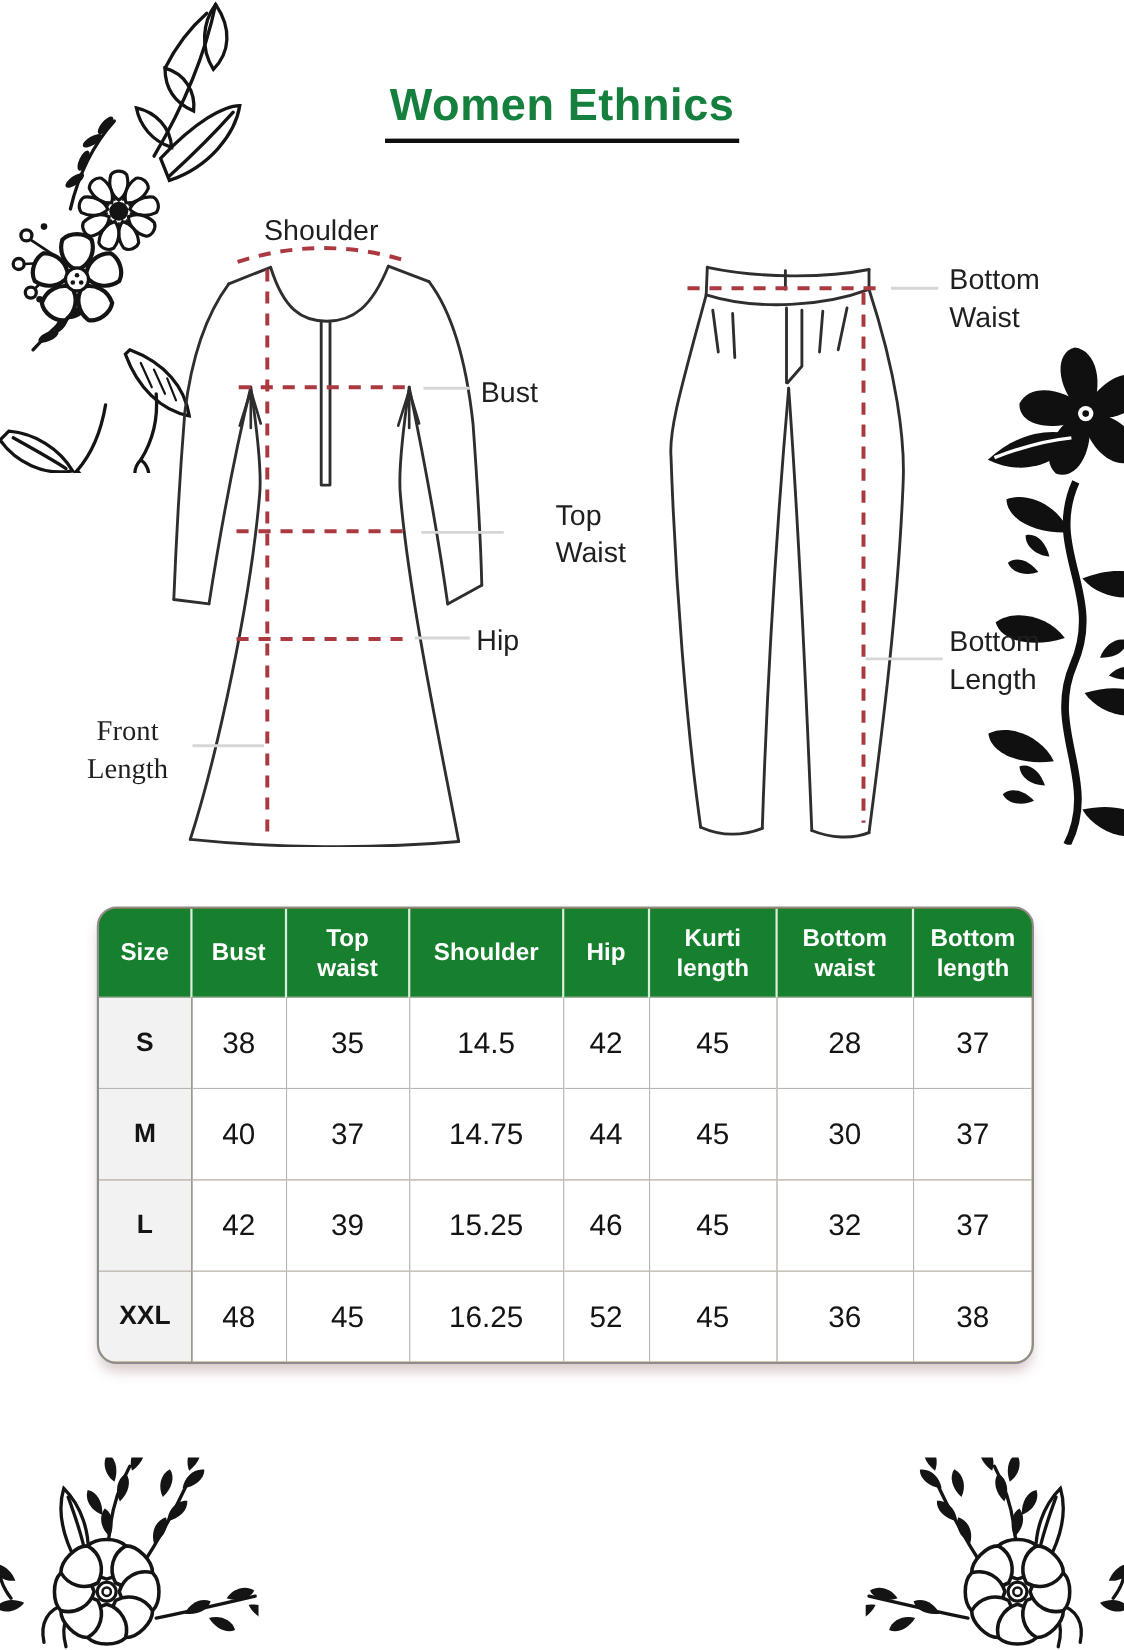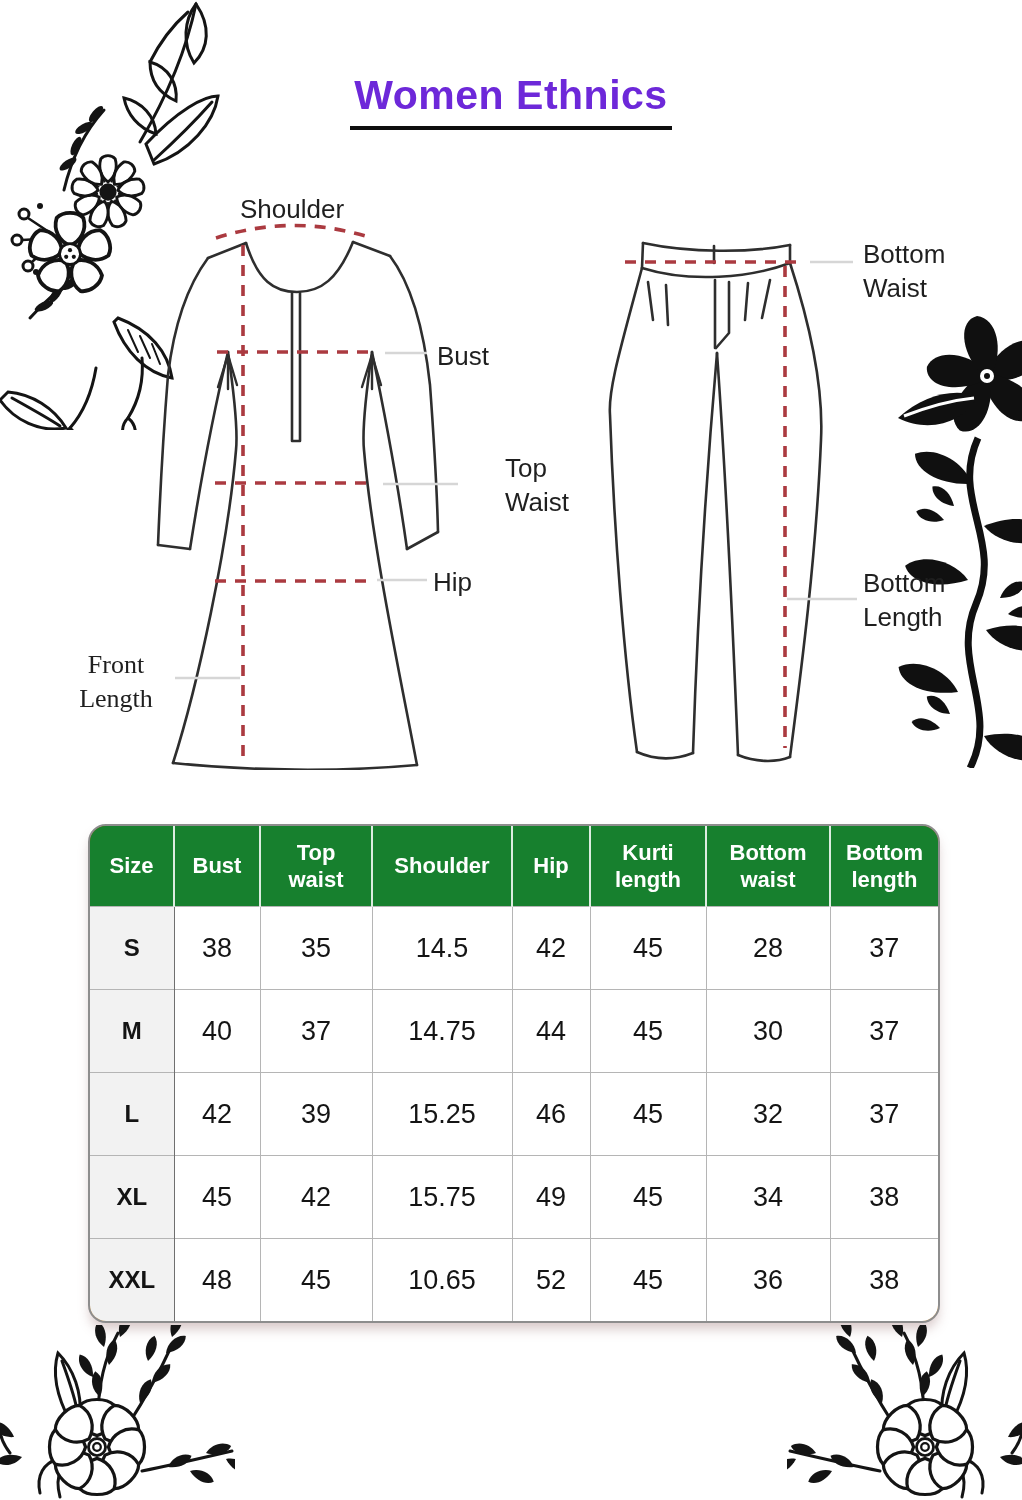--- a/index.html
+++ b/index.html
@@ -2,21 +2,21 @@
 <html><head>
 <meta charset="utf-8">
 <style>
   html,body{margin:0;padding:0;background:#ffffff;}
   body{width:1022px;height:1500px;position:relative;overflow:hidden;
        font-family:"Liberation Sans", sans-serif;color:#1c1c1c;}
   .abs{position:absolute;}
 
   
   .title-wrap{left:0;top:72px;width:1022px;text-align:center;}
-  .title{display:inline-block;font-size:41px;font-weight:700;color:#6d28d9;
+  .title{display:inline-block;font-size:41px;font-weight:700;color:#15803d;
          letter-spacing:.5px;border-bottom:4px solid #0e0e0e;padding:0 4px 7px 4px;}
 
   
   .dlabel{font-size:26px;color:#1f1f1f;font-weight:500;line-height:34px;
           white-space:pre-line;}
   .center{text-align:center;font-family:Liberation Serif, serif;}
 
   
   .table-card{left:88px;top:824px;width:848px;background:#a16207;
       border:2px solid #8d8d8d;border-radius:18px;overflow:hidden;
@@ -289,34 +289,24 @@
         <td class="size-cell">L</td>
         <td>42</td>
         <td>39</td>
         <td>15.25</td>
         <td>46</td>
         <td>45</td>
         <td>32</td>
         <td>37</td>
       </tr>
       <tr>
-        <td class="size-cell">XL</td>
-        <td>45</td>
-        <td>42</td>
-        <td>15.75</td>
-        <td>49</td>
-        <td>45</td>
-        <td>34</td>
-        <td>38</td>
-      </tr>
-      <tr>
         <td class="size-cell">XXL</td>
         <td>48</td>
         <td>45</td>
-        <td>10.65</td>
+        <td>16.25</td>
         <td>52</td>
         <td>45</td>
         <td>36</td>
         <td>38</td>
       </tr>
     </tbody>
   </table>
 </div>
 
 <div class="abs" style="left:0;top:1325px;">

